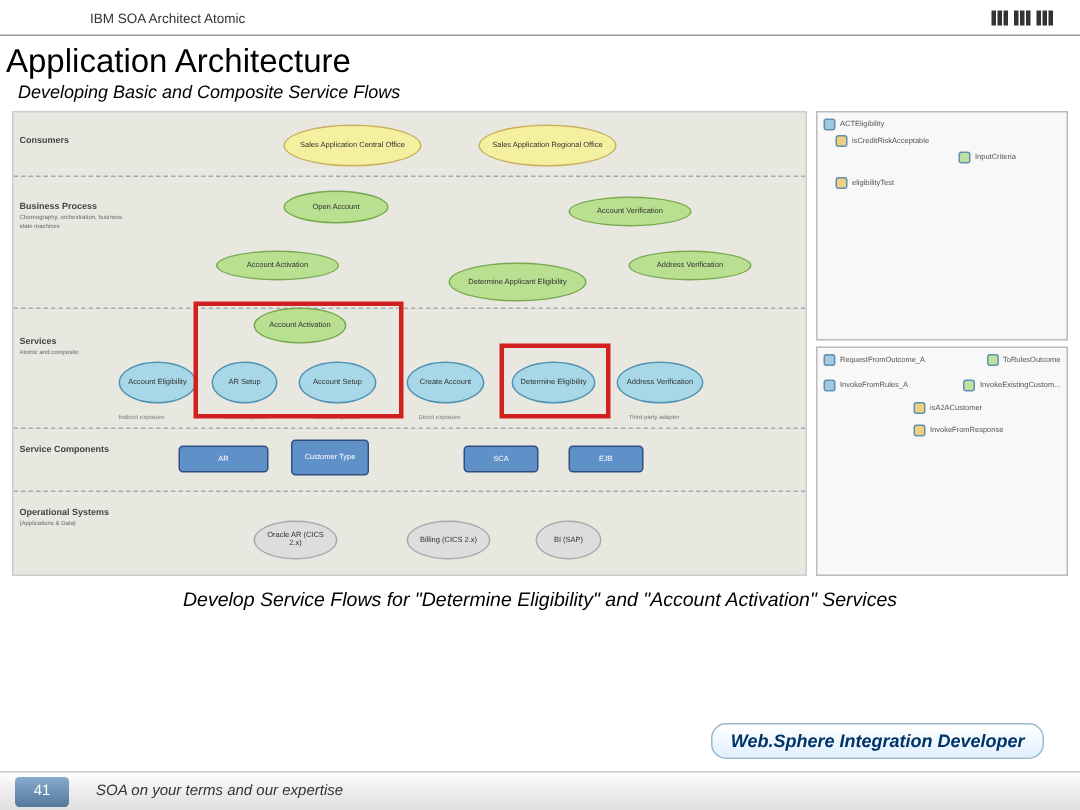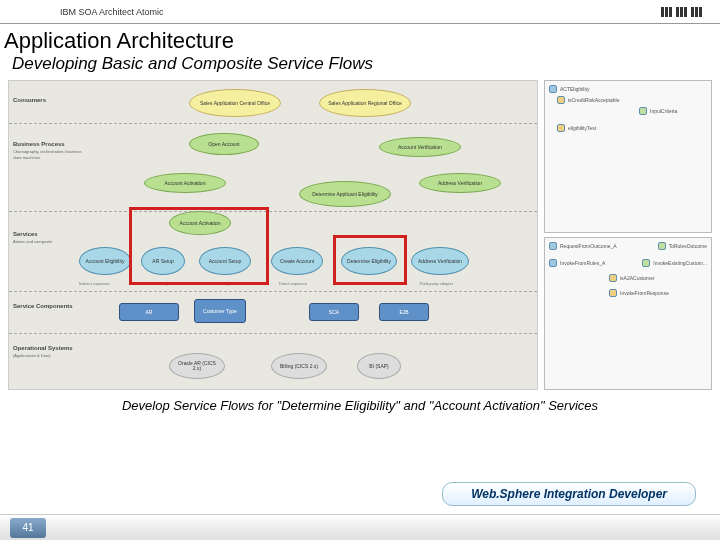--- a/index.html
+++ b/index.html
@@ -3,40 +3,40 @@
 <meta charset="utf-8">
 <style>
   * { box-sizing: border-box; margin: 0; padding: 0; }
   body { width: 720px; height: 540px; font-family: Arial, sans-serif; background: #fff; overflow: hidden; position: relative; }
   .topbar { height: 24px; background: #fff; border-bottom: 1px solid #999; display:flex; align-items:center; justify-content:space-between; padding:0 12px 0 60px; }
   .topbar-label { font-size:9px; color:#333; }
   .logo { display:flex; gap:1px; padding-right:6px;}
   .logo span { width:3px; height:10px; background:#333; display:inline-block;}
   .logo .gap { background:transparent; width:2px;}
   .title { font-size:22px; font-weight:400; padding:4px 4px 0; color:#000; }
-  .subtitle { font-size:17px; font-style:italic; padding:0 12px 6px; color:#000;}
+  .subtitle { font-size:12px; font-style:italic; padding:0 12px 6px; color:#000;}
   .content { display:flex; gap:6px; padding:0 8px; }
   .diagram { position:relative; flex:1; height:310px; background:#e8e8e0; border:1px solid #ccc; font-size:5px; color:#333; overflow:hidden;}
   .row-label { position:absolute; left:4px; font-size:6px; font-weight:bold; color:#444; line-height:1.1; max-width:70px;}
   .tiny { font-weight:normal; font-size:4px; color:#666;}
   .oval { position:absolute; border-radius:50%; display:flex; align-items:center; justify-content:center; text-align:center; padding:2px 4px; line-height:1; font-size:5px;}
   .yellow { background:#f5f0a0; border:1px solid #c8b060;}
   .green { background:#b8e090; border:1px solid #7aa850;}
   .blue  { background:#a8d8e8; border:1px solid #5090b0;}
   .dkblue{ background:#6090c8; border:1px solid #305080; color:#fff;}
   .rect  { border-radius:3px; }
   .redbox { position:absolute; border:3px solid #d02020; background:transparent; z-index:20;}
   .sidepanel { width:168px; height:310px; display:flex; flex-direction:column; gap:4px;}
   .sp-box { flex:1; border:1px solid #bbb; background:#f8f8f8; font-size:5px; padding:4px; color:#555; display:flex; flex-direction:column; gap:3px;}
   .sp-row { display:flex; align-items:center; gap:3px; font-size:5px;}
   .sp-icon { width:8px; height:8px; background:#a0c8e0; border:1px solid #6090b0; border-radius:2px; flex-shrink:0;}
   .sp-icon.b { background:#f0d080;}
   .sp-icon.c { background:#c0e0a0;}
   .caption { font-size:13px; font-style:italic; text-align:center; padding:8px 0 4px;}
-  .wf-badge { position:absolute; right:24px; bottom:34px; background:linear-gradient(#fff,#e0f0ff); border:1px solid #9bc; border-radius:10px; padding:4px 28px; font-size:12px; font-style:italic; font-weight:bold; color:#036;}
+  .wf-badge { position:absolute; right:24px; bottom:34px; background:linear-gradient(#fff,#e0f0ff); border:1px solid #9bc; border-radius:10px; padding:4px 12px; font-size:12px; font-style:italic; font-weight:bold; color:#036;}
   .footer { position:absolute; bottom:0; left:0; right:0; height:26px; background:linear-gradient(#fff 0%, #f0f0f0 40%, #e0e0e0 100%); border-top:1px solid #ccc; display:flex; align-items:center;}
   .pagenum { width:36px; height:20px; margin-left:10px; background:linear-gradient(#8ac,#579); color:#fff; font-size:10px; display:flex; align-items:center; justify-content:center; border-radius:3px;}
   .foot-text { font-size:10px; font-style:italic; color:#333; margin-left:18px;}
   .divider { position:absolute; left:0; right:0; border-top:1px dashed #aaa;}
   .small-label { position:absolute; font-size:4px; color:#777; }
 </style>
 </head>
 <body>
 
 <div class="topbar">
@@ -153,13 +153,14 @@
         </div>
     </div>
   </div>
 </div>
 
 <div class="caption">Develop Service Flows for "Determine Eligibility" and "Account Activation" Services</div>
 <div class="wf-badge">Web.Sphere Integration Developer</div>
 
 <div class="footer">
   <div class="pagenum">41</div>
+  <div class="foot-text">SOA on your terms and our expertise</div>
 </div>
 
 </body></html>

